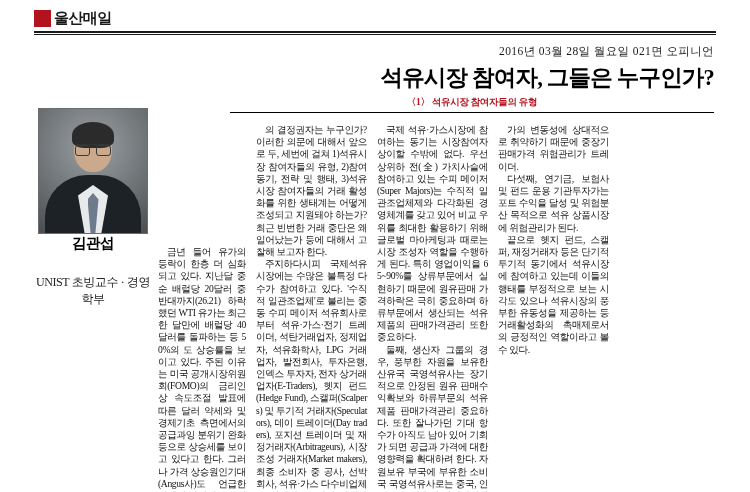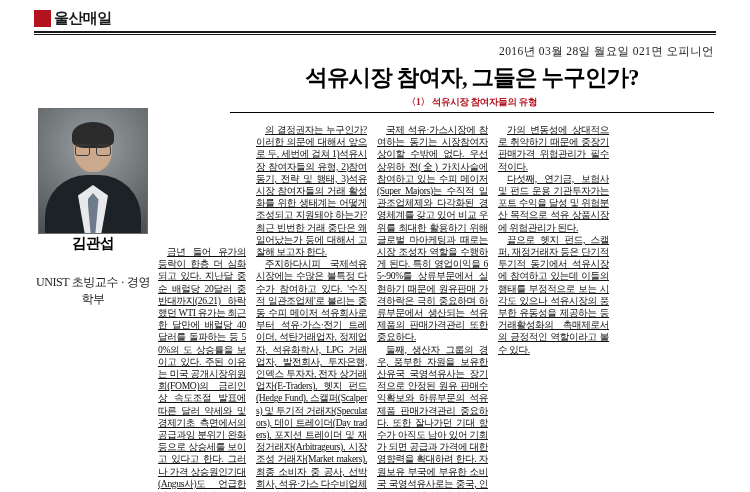--- a/index.html
+++ b/index.html
@@ -69,21 +69,21 @@
     letter-spacing: 0.4px;
     color: #1a1a1a;
     white-space: nowrap;
   }
   
   .headline {
     position: absolute;
     left: 230px;
     right: 36px;
     top: 62px;
-    text-align: center;
+    text-align: right;
     font-size: 22.5px;
     font-weight: bold;
     letter-spacing: -0.8px;
     color: #000;
   }
   .subhead {
     position: absolute;
     left: 230px;
     right: 36px;
     top: 96px;
@@ -219,21 +219,20 @@
     font-size: 9.6px;
     line-height: 12.2px;
     text-align: justify;
     letter-spacing: -0.35px;
     color: #111;
     word-break: break-all;
   }
   .col p {
     margin: 0 0 0 0;
     text-indent: 9px;
-    text-decoration: underline;
   }
   .col p + p { margin-top: 0; }
   .col-1 { left: 124px;  width: 88px; top: 122px; }
   .col-2 { left: 222px;  width: 111px; top: 0px; }
   .col-3 { left: 343px;  width: 111px; top: 0px; }
   .col-4 { left: 464px;  width: 111px; top: 0px; }
 </style>
 </head>
 <body>
 
@@ -277,19 +276,19 @@
       <p>주지하다시피 국제석유시장에는 수많은 불특정 다수가 참여하고 있다. '수직적 일관조업체'로 불리는 중동 수피 메이저 석유회사로부터 석유·가스·전기 트레이더, 석탄거래업자, 정제업자, 석유화학사, LPG 거래 업자, 발전회사, 투자은행, 인덱스 투자자, 전자 상거래업자(E-Traders), 헷지 펀드(Hedge Fund), 스캘퍼(Scalpers) 및 투기적 거래자(Speculators), 데이 트레이더(Day traders), 포지션 트레이더 및 재정거래자(Arbitrageurs), 시장조성 거래자(Market makers), 최종 소비자 중 공사, 선박회사, 석유·가스 다수비업체 등 헤아릴 수 없이 다양하다.</p>
     </div>
 
     <div class="col col-3">
       <p>국제 석유·가스시장에 참여하는 동기는 시장참여자 상이할 수밖에 없다. 우선 상위하 전(全) 가치사슬에 참여하고 있는 수피 메이저 (Super Majors)는 수직적 일관조업체제와 다각화된 경영체계를 갖고 있어 비교 우위를 최대한 활용하기 위해 글로벌 마아케팅과 때로는 시장 조성자 역할을 수행하게 된다. 특히 영업이익을 65~90%를 상류부문에서 실현하기 때문에 원유판매 가격하락은 극히 중요하며 하류부문에서 생산되는 석유제품의 판매가격관리 또한 중요하다.</p>
       <p>둘째, 생산자 그룹의 경우, 풍부한 자원을 보유한 산유국 국영석유사는 장기적으로 안정된 원유 판매수익확보와 하류부문의 석유제품 판매가격관리 중요하다. 또한 잘나가던 기대 항수가 아직도 남아 있어 기회가 되면 공급과 가격에 대한 영향력을 확대하려 한다. 자원보유 부국에 부유한 소비국 국영석유사로는 중국, 인도 등는 지속적 경제성장에 필요한 원유가 에너지 안보에 주요 순위를 두고 있다.</p>
 
     </div>
 
     <div class="col col-4">
-      <p>가의 변동성에 상대적으로 취약하기 때문에 중장기 판매가격 위험관리가 필수적이다.</p>
+      <p>가의 변동성에 상대적으로 취약하기 때문에 중장기 판매가격 위험관리가 트레이더.</p>
       <p>다섯째, 연기금, 보험사 및 펀드 운용 기관투자가는 포트 수익을 달성 및 위험분산 목적으로 석유 상품시장에 위험관리가 된다.</p>
       <p>끝으로 헷지 펀드, 스캘퍼, 재정거래자 등은 단기적 투기적 동기에서 석유시장에 참여하고 있는데 이들의 행태를 부정적으로 보는 시각도 있으나 석유시장의 풍부한 유동성을 제공하는 등 거래활성화의 촉매제로서의 긍정적인 역할이라고 볼 수 있다.</p>
     </div>
 
   </div>
 </div>
 
 </body></html>

